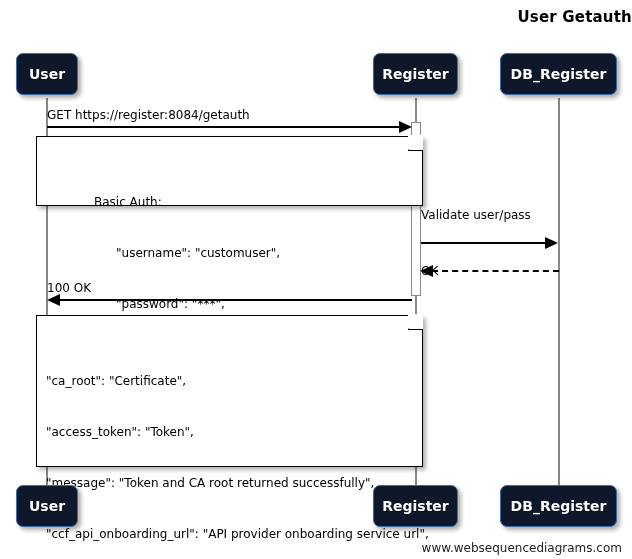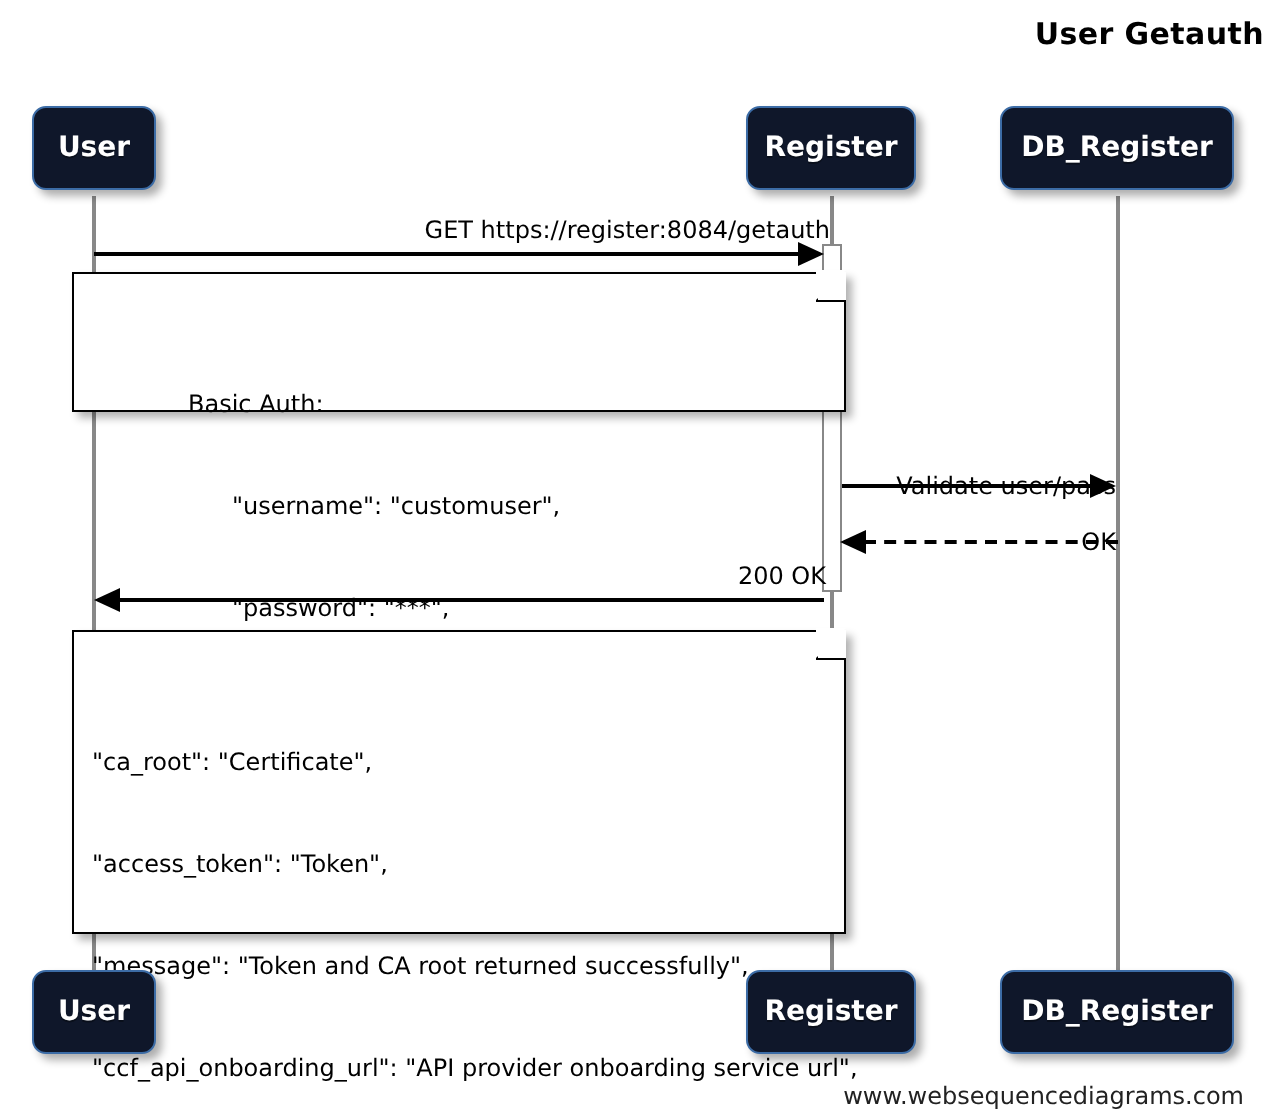--- a/index.html
+++ b/index.html
@@ -90,21 +90,21 @@
     border-left: 13px solid #000000;
   }
   .arrow-head.left {
     border-right: 13px solid #000000;
   }
   .msg-label {
     position: absolute;
     font-size: 12px;
     color: #000;
     white-space: nowrap;
-    text-align: right;
+    text-align: left;
   }
 
   
   .note {
     position: absolute;
     box-sizing: border-box;
     background: #ffffff;
     border: 1px solid #000000;
     box-shadow: 3px 3px 4px rgba(0,0,0,0.30);
     font-size: 12px;
@@ -174,29 +174,29 @@
   <div class="msg-line" style="left:47px; top:126px; width:356px;"></div>
   <div class="arrow-head right" style="left:399px; top:121px;"></div>
 
   <div class="note" style="left:36px; top:136px; width:387px; height:70px;">
     <span class="fold"></span>
     <span class="note-line indent2">Basic Auth:</span>
     <span class="note-line indent2" style="padding-left:70px;">"username": "customuser",</span>
     <span class="note-line indent2" style="padding-left:70px;">"password": "***",</span>
   </div>
 
-  <div class="msg-label" style="left:421px; top:236px; width:137px;">Validate user/pass</div>
+  <div class="msg-label" style="left:421px; top:208px; width:137px;">Validate user/pass</div>
   <div class="msg-line" style="left:421px; top:242px; width:126px;"></div>
   <div class="arrow-head right" style="left:545px; top:237px;"></div>
 
   <div class="msg-label" style="left:421px; top:264px; width:137px;">OK</div>
   <div class="msg-line dashed" style="left:432px; top:270px; width:127px;"></div>
   <div class="arrow-head left" style="left:420px; top:265px;"></div>
 
-  <div class="msg-label" style="left:47px; top:281px; width:366px;">200 OK</div>
+  <div class="msg-label" style="left:47px; top:281px; width:366px;">100 OK</div>
   <div class="msg-line" style="left:59px; top:299px; width:353px;"></div>
   <div class="arrow-head left" style="left:47px; top:294px;"></div>
 
   <div class="note" style="left:36px; top:315px; width:387px; height:152px;">
     <span class="fold"></span>
     <span class="note-line">"ca_root": "Certificate",</span>
     <span class="note-line">"access_token": "Token",</span>
     <span class="note-line">"message": "Token and CA root returned successfully",</span>
     <span class="note-line">"ccf_api_onboarding_url": "API provider onboarding service url",</span>
     

